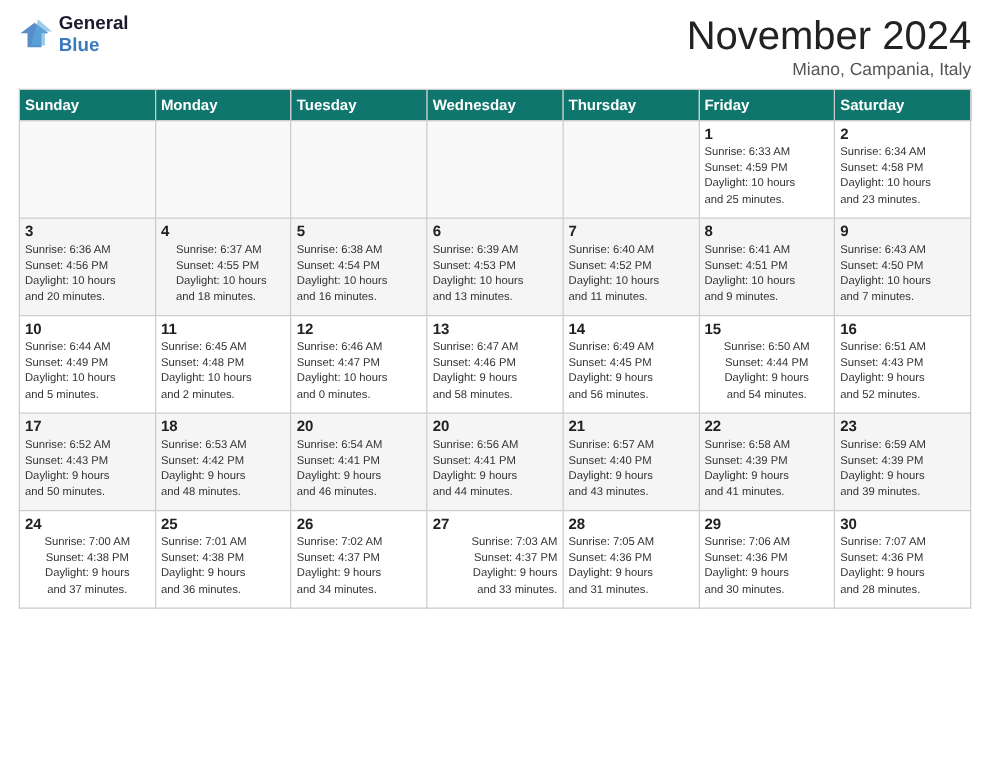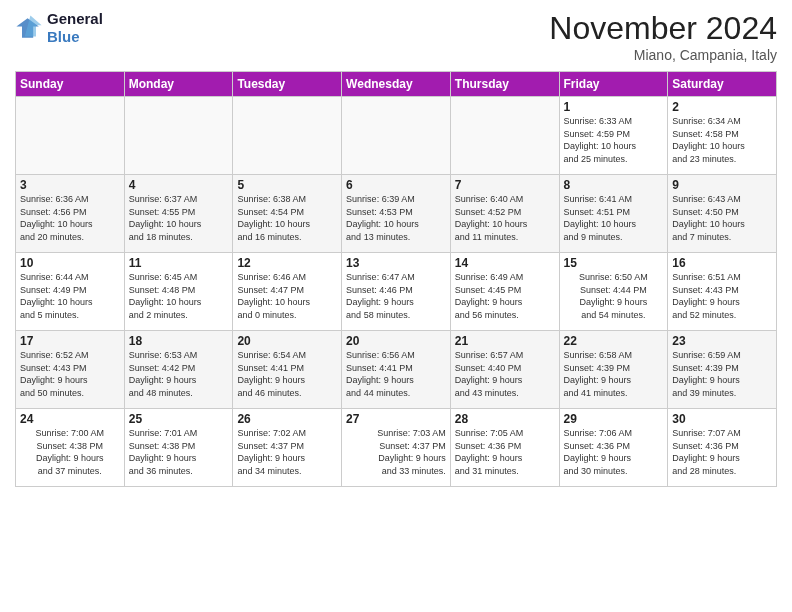--- a/index.html
+++ b/index.html
@@ -41,21 +41,21 @@
     .location {
       font-size: 14px;
       color: #555;
     }
     table {
       width: 100%;
       border-collapse: collapse;
       table-layout: fixed;
     }
     thead tr th {
-      background-color: #a21caf;
+      background-color: #0f766e;
       color: #fff;
       font-size: 12px;
       font-weight: bold;
       padding: 5px 4px;
       text-align: left;
       border: 1px solid #ccc;
     }
     tbody tr td {
       border: 1px solid #ccc;
       vertical-align: top;
@@ -142,21 +142,21 @@
         <tr>
           <td>
             <span class="day-num">3</span>
             <div class="day-info" style="white-space: pre-line;">Sunrise: 6:36 AM
 Sunset: 4:56 PM
 Daylight: 10 hours
 and 20 minutes.</div>
           </td>
           <td>
             <span class="day-num">4</span>
-            <div class="day-info" style="white-space: pre-line;">Sunrise: 6:37 AM
+            <div class="day-info" style="white-space: pre-line; margin-left: 12px;">Sunrise: 6:37 AM
 Sunset: 4:55 PM
 Daylight: 10 hours
 and 18 minutes.</div>
           </td>
           <td>
             <span class="day-num">5</span>
             <div class="day-info" style="white-space: pre-line;">Sunrise: 6:38 AM
 Sunset: 4:54 PM
 Daylight: 10 hours
 and 16 minutes.</div>

